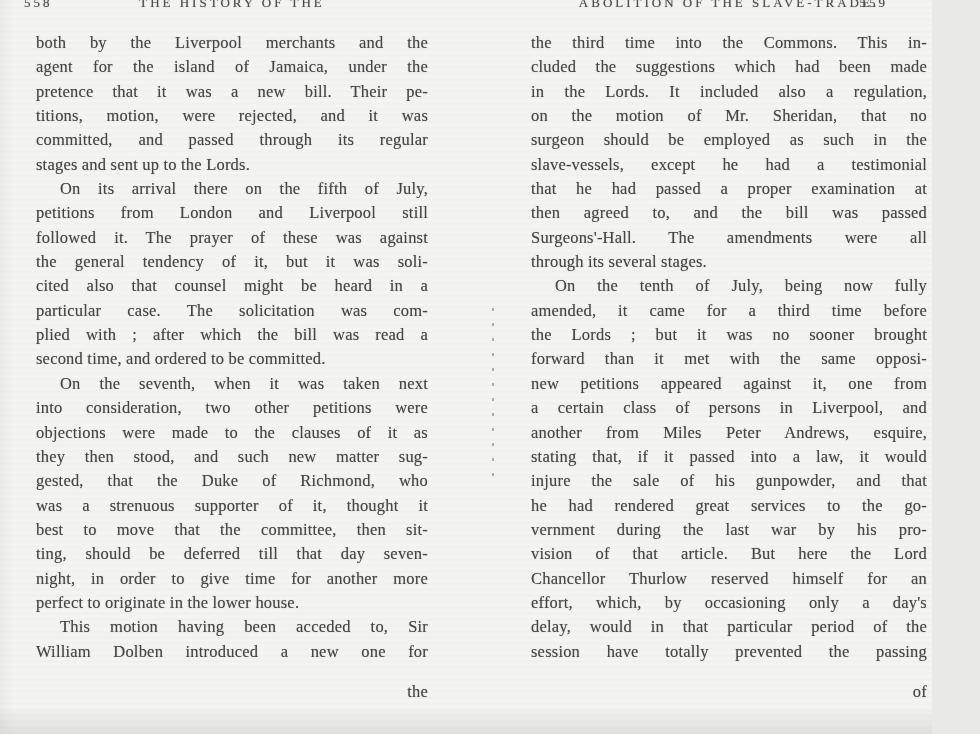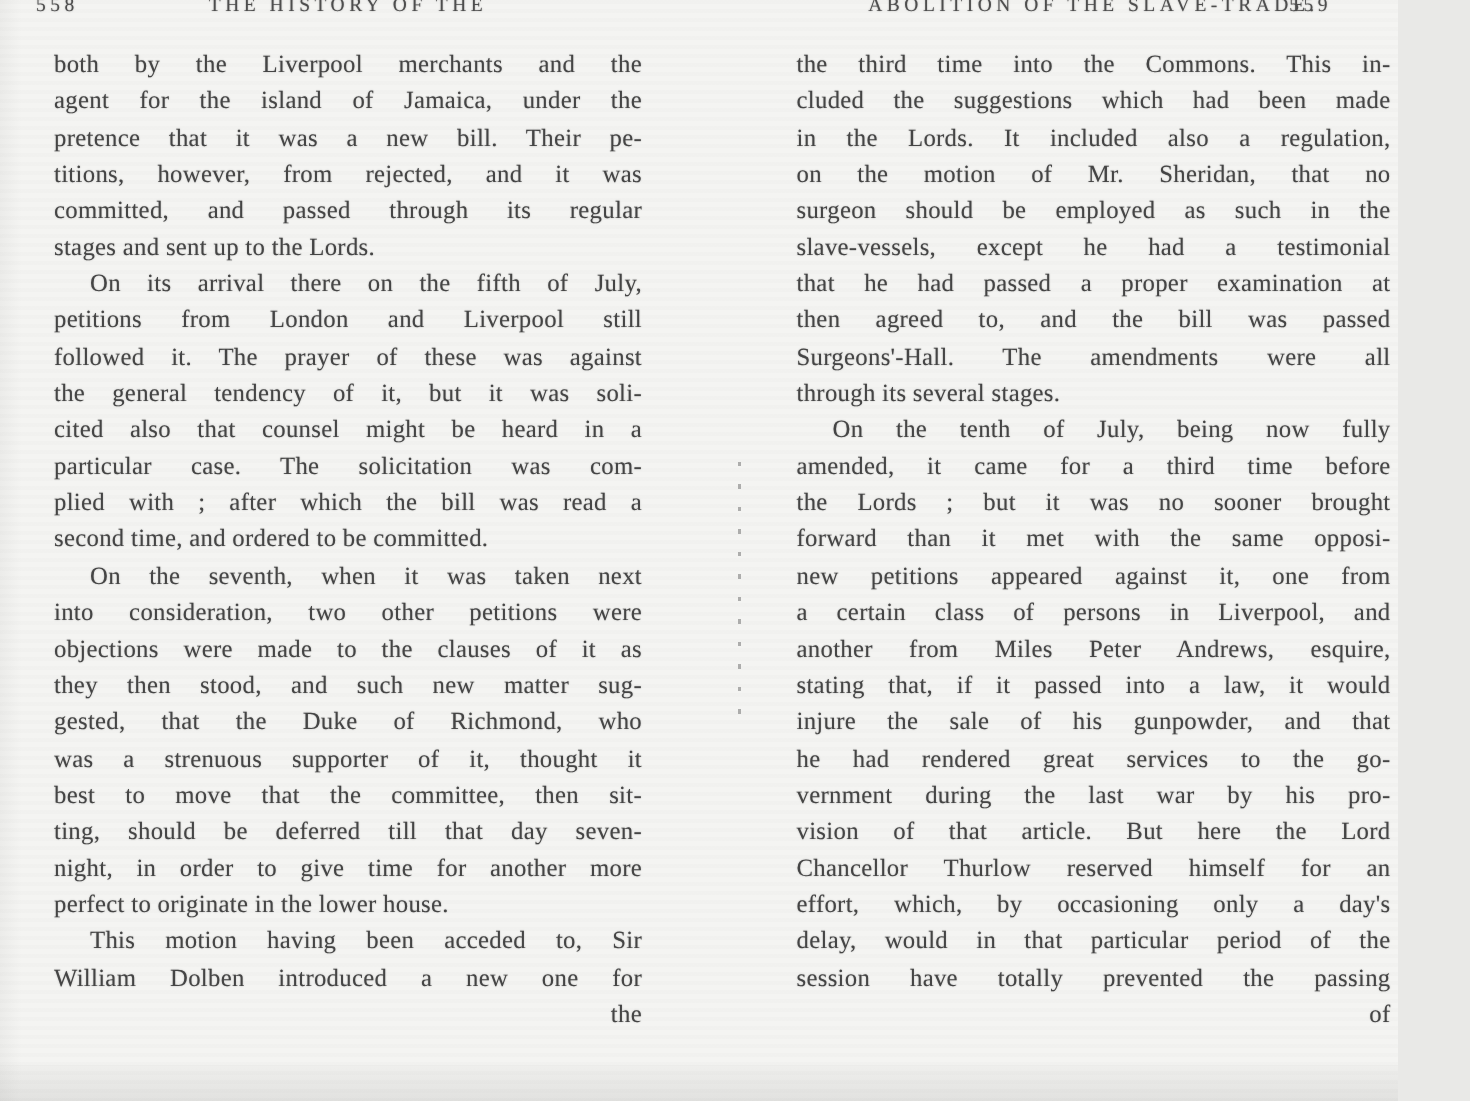--- a/index.html
+++ b/index.html
@@ -55,21 +55,21 @@
   .text-right { left: 55px; width: 396px; }
 
   .line { white-space: nowrap; }
   .line.jst {
     white-space: normal;
     text-align: justify;
     text-align-last: justify;
     word-spacing: 1px;
   }
   .line.indent { padding-left: 24px; }
-  .catchword { text-align: right; }
+  .catchword { text-align: right; margin-top: 16px; }
 
   
   .gutter-mark {
     position: absolute;
     left: 492px;
     top: 308px;
     width: 2px;
     height: 168px;
     background: repeating-linear-gradient(180deg,
       rgba(115,115,115,0.55) 0 3px, rgba(115,115,115,0) 3px 15px);
@@ -98,21 +98,21 @@
 
   <div class="page page-left">
     <div class="running-head head-num-left">558</div>
     <div class="running-head head-title-left">THE HISTORY OF THE</div>
 
     <div class="text-block text-left">
         <div>
           <div class="line jst">both by the Liverpool merchants and the</div>
           <div class="line jst">agent for the island of Jamaica, under the</div>
           <div class="line jst">pretence that it was a new bill.  Their pe-</div>
-          <div class="line jst">titions, however, from rejected, and it was</div>
+          <div class="line jst">titions, motion, were rejected, and it was</div>
           <div class="line jst">committed, and passed through its regular</div>
           <div class="line">stages and sent up to the Lords.</div>
         </div>
         <div>
           <div class="line jst indent">On its arrival there on the fifth of July,</div>
           <div class="line jst">petitions from London and Liverpool still</div>
           <div class="line jst">followed it.  The prayer of these was against</div>
           <div class="line jst">the general tendency of it, but it was soli-</div>
           <div class="line jst">cited also that counsel might be heard in a</div>
           <div class="line jst">particular case.  The solicitation was com-</div>

